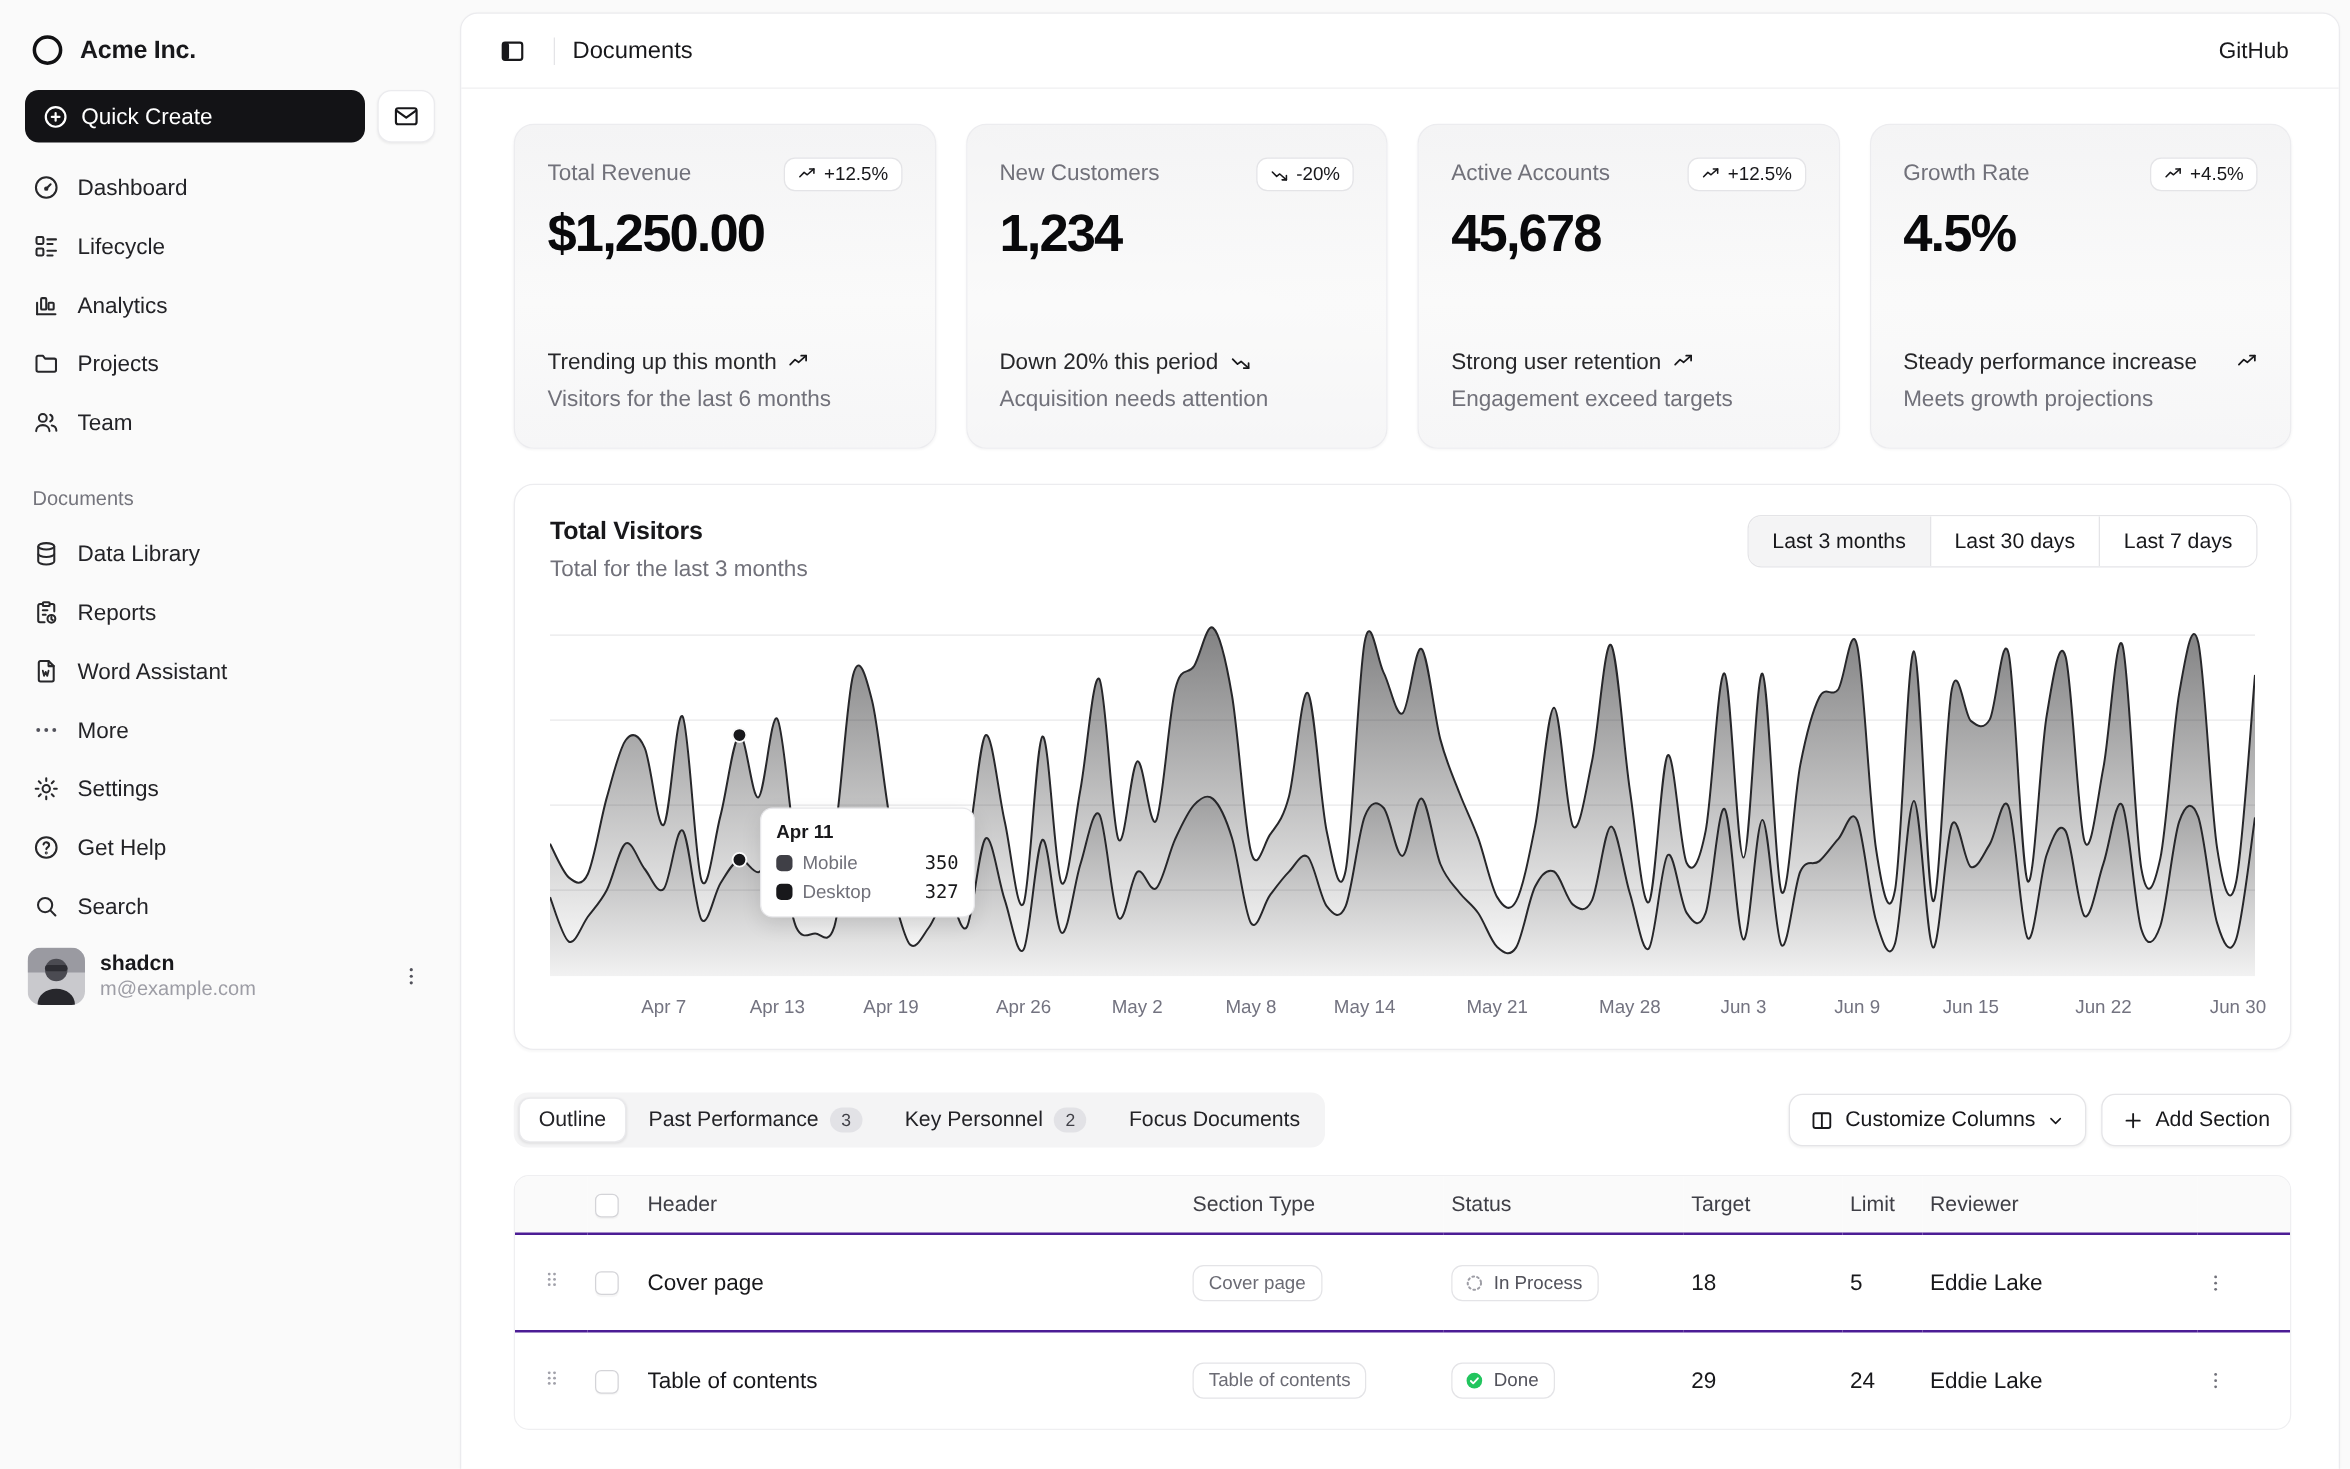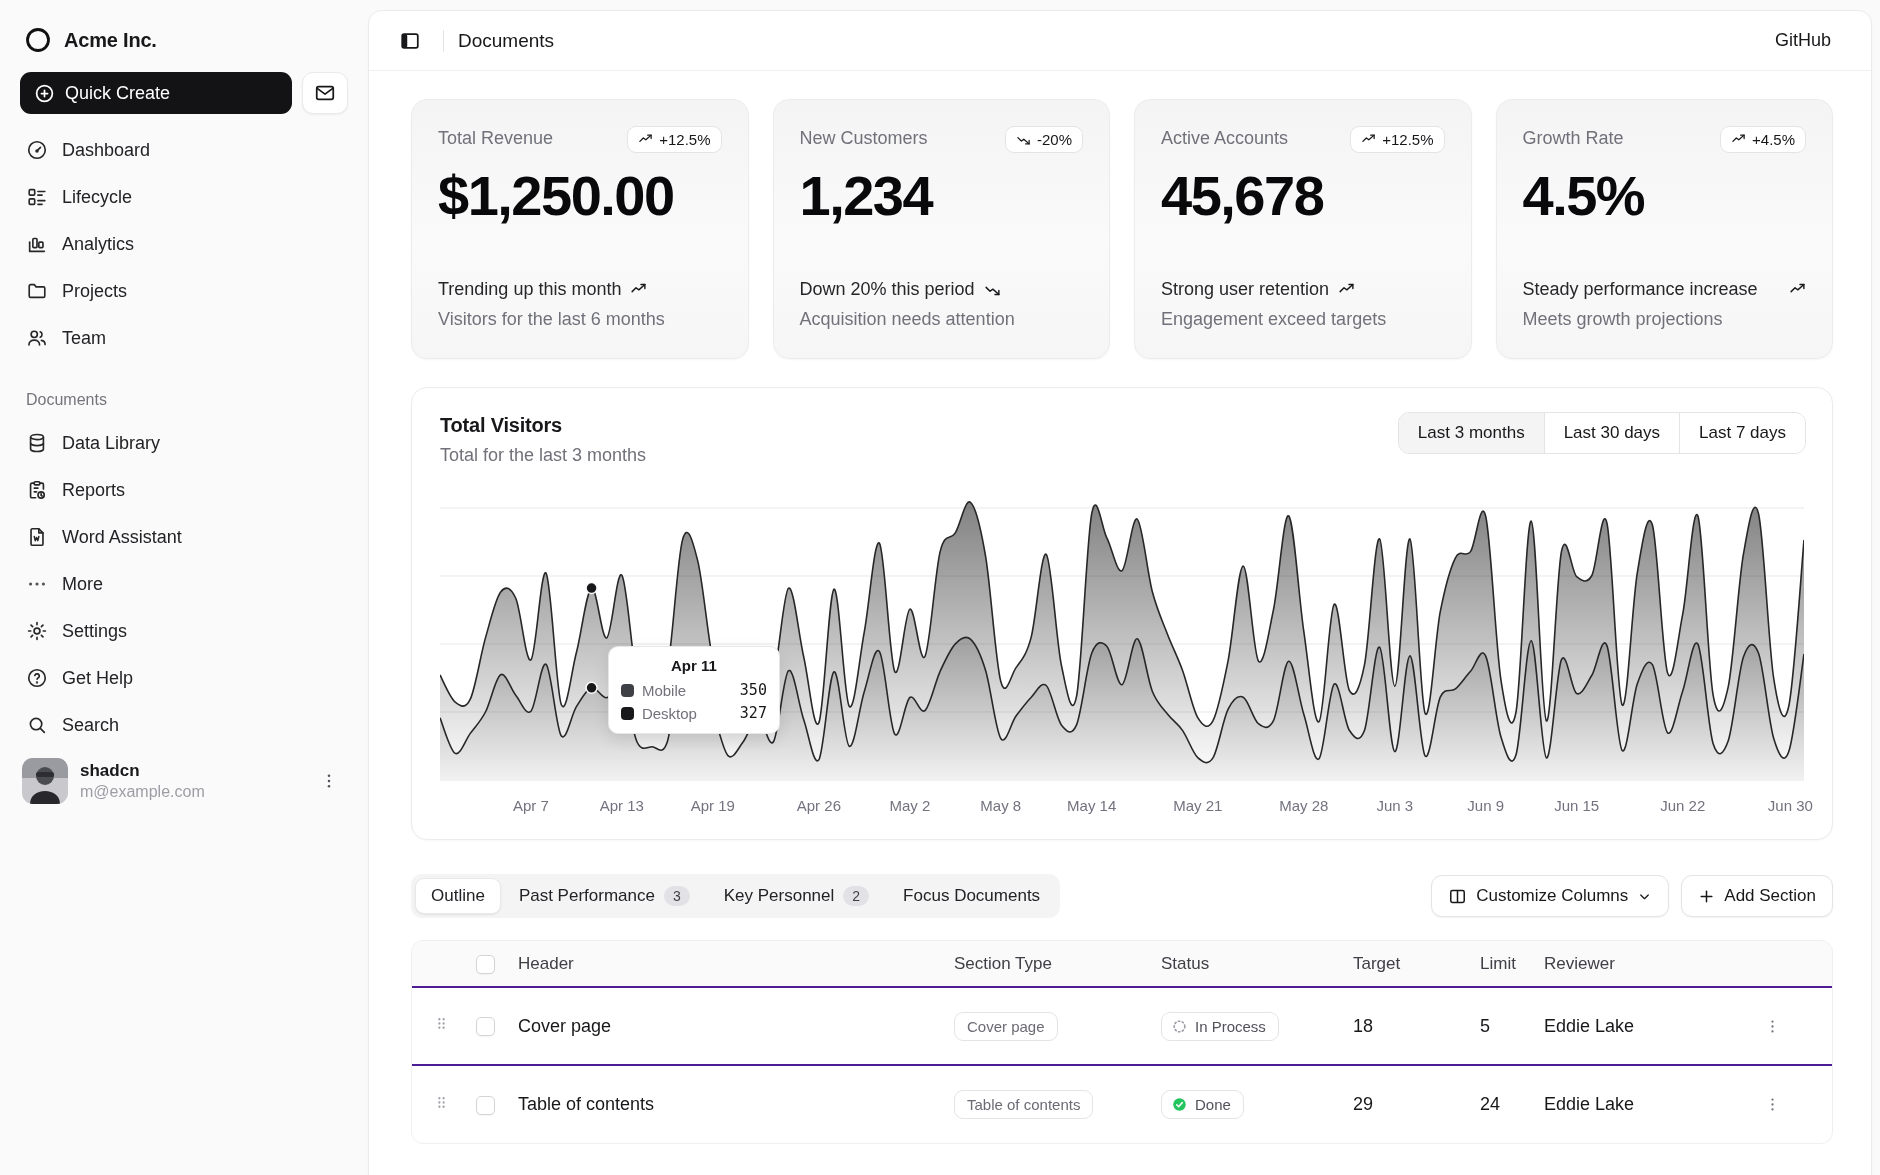--- a/index.html
+++ b/index.html
@@ -69,21 +69,21 @@
     background:linear-gradient(180deg,#f4f4f5 0%,#fafafa 55%,#f6f6f7 100%);
     padding:26px 26px 28px 26px; display:flex; flex-direction:column;
     box-shadow:0 1px 2px rgba(0,0,0,.04);
   }
   .stat-top { display:flex; align-items:flex-start; justify-content:space-between; gap:8px; }
   .stat-label { font-size:18px; color:#71717a; padding-top:2px; }
   .badge-pill {
     display:inline-flex; align-items:center; gap:6px; border:1px solid #e4e4e7; background:#fff;
     border-radius:9px; padding:4px 10px; font-size:15px; color:#18181b; white-space:nowrap;
   }
-  .stat-value { font-size:56px; font-weight:600; letter-spacing:-1.5px; margin-top:10px; color:#09090b; }
+  .stat-value { font-size:42px; font-weight:600; letter-spacing:-1.5px; margin-top:10px; color:#09090b; }
   .stat-foot { margin-top:auto; }
   .stat-line1 { font-size:18px; font-weight:500; color:#27272a; display:flex; align-items:flex-start; gap:9px; line-height:1.25; }
   .stat-line1 svg { margin-top:3px; flex:none; }
   .stat-line2 { font-size:18px; color:#71717a; margin-top:9px; }
 
   
   .chart-card { margin-top:28px; border:1px solid #ececef; border-radius:16px; background:#fff; padding:26px 28px 18px 28px; position:relative; box-shadow:0 1px 2px rgba(0,0,0,.03); }
   .chart-title { font-size:20px; font-weight:600; letter-spacing:-.2px; }
   .chart-subtitle { font-size:18px; color:#71717a; margin-top:8px; }
   .seg-group { position:absolute; top:24px; right:26px; display:flex; border:1px solid #e4e4e7; border-radius:11px; overflow:hidden; background:#fff; }
@@ -91,21 +91,21 @@
   .seg-item:first-child { border-left:none; }
   .seg-item.active { background:#f4f4f5; }
   .chart-plot { position:relative; margin-top:30px; height:285px; }
   .chart-plot svg.area { width:100%; height:285px; }
   .x-axis { position:relative; height:34px; margin-top:6px; }
   .x-tick { position:absolute; top:10px; transform:translateX(-50%); font-size:15px; color:#737380; white-space:nowrap; }
   .chart-tooltip {
     position:absolute; width:172px; background:#fff; border:1px solid #e7e7ea; border-radius:10px;
     box-shadow:0 6px 16px rgba(0,0,0,.10); padding:10px 12px 11px 12px; z-index:5;
   }
-  .tt-title { font-size:15px; font-weight:600; margin-bottom:7px;text-align:center; }
+  .tt-title { font-size:15px; font-weight:600; margin-bottom:7px; }
   .tt-row { display:flex; align-items:center; gap:8px; font-size:15px; color:#71717a; margin-top:5px; }
   .tt-swatch { width:13px; height:13px; border-radius:4px; flex:none; }
   .tt-val { margin-left:auto; font-family:"DejaVu Sans Mono", monospace; font-size:15px; color:#18181b; font-weight:500; }
 
   
   .table-section { margin-top:34px; }
   .tabs-row { display:flex; align-items:center; }
   .tabs-list { display:flex; align-items:center; background:#f4f4f5; border-radius:11px; padding:4px; gap:2px; }
   .tab { display:flex; align-items:center; gap:9px; font-family:inherit; font-size:17px; color:#232327; background:transparent; border:1px solid transparent; border-radius:9px; padding:7px 15px; cursor:pointer; white-space:nowrap; }
   .tab.active { background:#fff; border-color:#e9e9ec; box-shadow:0 1px 2px rgba(0,0,0,.08); font-weight:500; }

